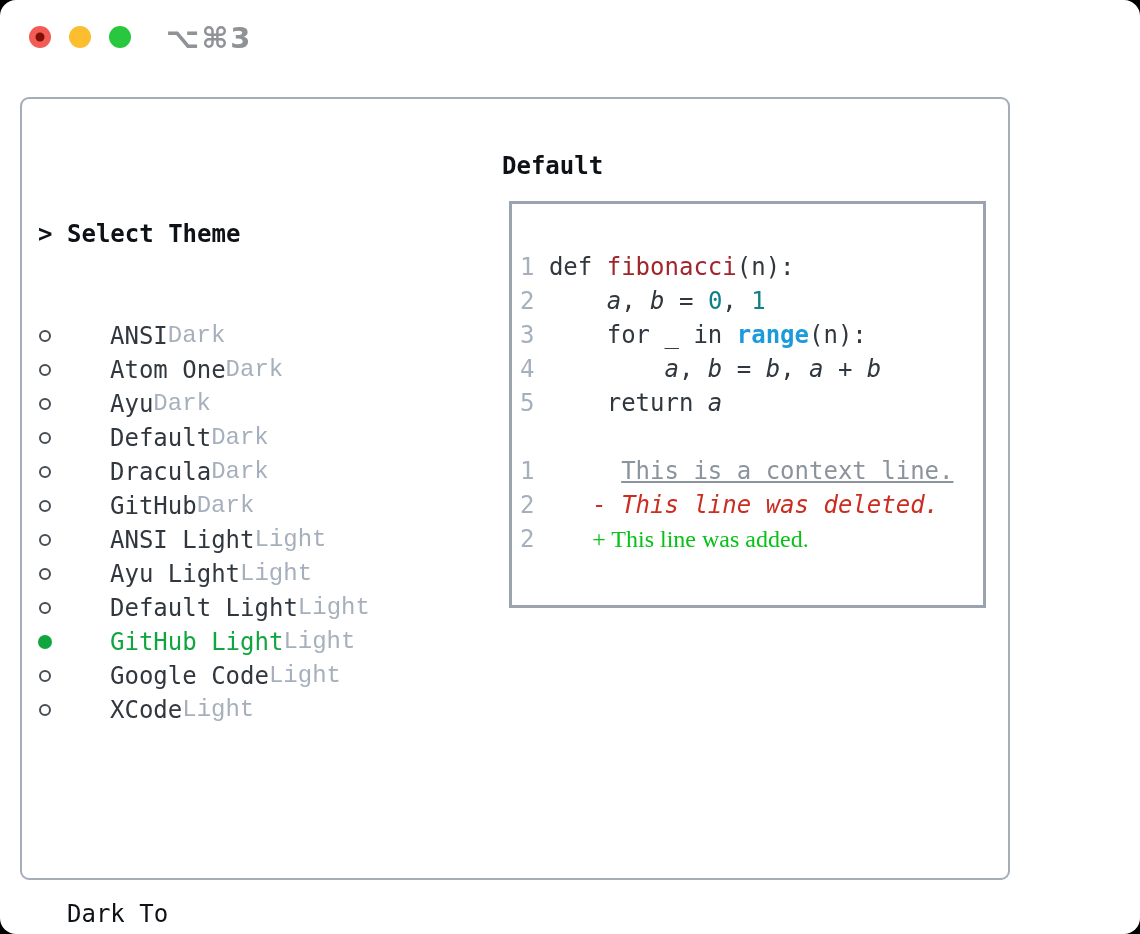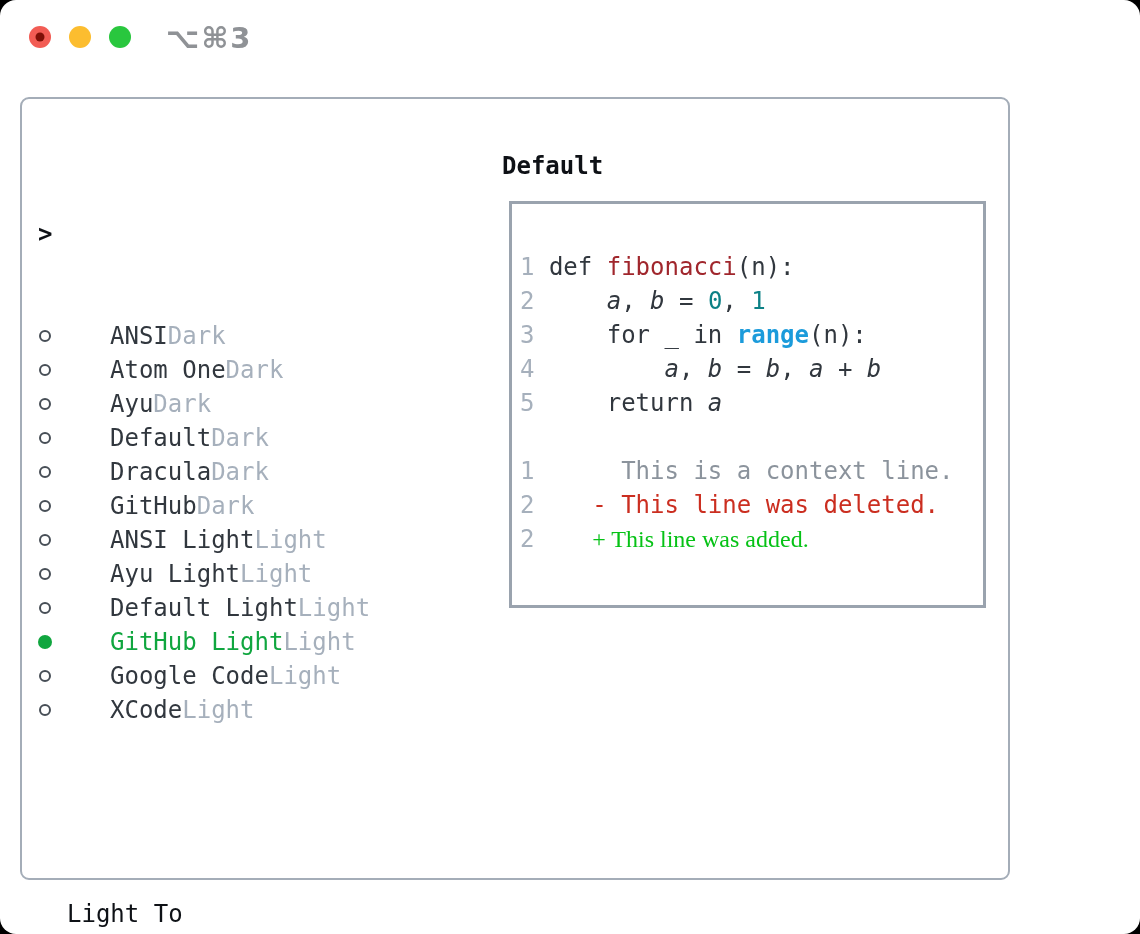--- a/index.html
+++ b/index.html
@@ -59,21 +59,21 @@
     margin-left:1px;
   }
   .ring.filled{
     border:none;width:14px;height:14px;
     background:var(--selected-green,#10a63f);
     margin-left:0;
   }
   .hdr{font-weight:bold;color:var(--header-black,#0e1116);}
   .row .name{color:var(--text-dark,#31373e);margin-left:43px;}
   .row.selected .name{color:var(--selected-green,#10a63f);}
-  .row .variant{color:var(--muted-gray,#a6b0bc);}
+  .row .variant{color:var(--muted-gray,#a6b0bc);font-family:Liberation Mono, monospace;}
   .apply-hdr{color:var(--header-black,#0e1116);}
   .blank-row{height:34px;}
   
   .preview-header{
     position:absolute;left:502px;top:149px;
     height:34px;line-height:34px;
     font-size:24px;font-weight:bold;
     color:var(--header-black,#0e1116);
   }
   .preview-box{
@@ -88,22 +88,22 @@
     font-size:24px;line-height:34px;
     white-space:pre;
   }
   .pline{height:34px;}
   .ln{color:var(--muted-gray,#a6b0bc);}
   .seg-code{color:var(--text-dark,#2e343b);}
   .seg-function{color:var(--function-red,#a0262c);}
   .seg-variable{color:var(--text-dark,#2e343b);font-style:italic;}
   .seg-number{color:var(--number-teal,#0d8186);}
   .seg-builtin{color:var(--builtin-blue,#1b9bdb);font-weight:bold;}
-  .seg-context{color:var(--context-gray,#8b939c);}
-  .seg-deleted{color:var(--deleted-red,#cb2e20);}
+  .seg-context{color:var(--context-gray,#8b939c);text-decoration:underline;}
+  .seg-deleted{color:var(--deleted-red,#cb2e20);font-style:italic;}
   .seg-added{color:var(--added-green,#06c216);font-family:Liberation Serif, serif;}
 </style>
 </head>
 <body>
 
 <div class="window">
 
   <div class="traffic" id="traffic">
       <div class="tl red">
         <span class="dot"></span>
@@ -111,26 +111,26 @@
       <div class="tl yellow"></div>
       <div class="tl green"></div>
     </div>
 
   <div class="win-title">⌥⌘3</div>
 
   <div class="panel"></div>
 
   <div class="left-col">
     <div class="row hdr">
-      <span class="marker-cell">&gt;</span>
+      <span class="marker-cell">&gt;</span><span>Select Theme</span>
     </div>
     <div id="theme-list"><div class="row"><span class="marker-cell"><span class="ring"></span></span><span class="name">ANSI</span> <span class="variant">Dark</span></div><div class="row"><span class="marker-cell"><span class="ring"></span></span><span class="name">Atom One</span> <span class="variant">Dark</span></div><div class="row"><span class="marker-cell"><span class="ring"></span></span><span class="name">Ayu</span> <span class="variant">Dark</span></div><div class="row"><span class="marker-cell"><span class="ring"></span></span><span class="name">Default</span> <span class="variant">Dark</span></div><div class="row"><span class="marker-cell"><span class="ring"></span></span><span class="name">Dracula</span> <span class="variant">Dark</span></div><div class="row"><span class="marker-cell"><span class="ring"></span></span><span class="name">GitHub</span> <span class="variant">Dark</span></div><div class="row"><span class="marker-cell"><span class="ring"></span></span><span class="name">ANSI Light</span> <span class="variant">Light</span></div><div class="row"><span class="marker-cell"><span class="ring"></span></span><span class="name">Ayu Light</span> <span class="variant">Light</span></div><div class="row"><span class="marker-cell"><span class="ring"></span></span><span class="name">Default Light</span> <span class="variant">Light</span></div><div class="row selected"><span class="marker-cell"><span class="ring filled"></span></span><span class="name">GitHub Light</span> <span class="variant">Light</span></div><div class="row"><span class="marker-cell"><span class="ring"></span></span><span class="name">Google Code</span> <span class="variant">Light</span></div><div class="row"><span class="marker-cell"><span class="ring"></span></span><span class="name">XCode</span> <span class="variant">Light</span></div></div>
     <div class="blank-row"></div>
     <div class="row apply-hdr">
-      <span class="marker-cell"></span><span>Light To</span>
+      <span class="marker-cell"></span><span>Dark To</span>
     </div>
     
     
     
     
   </div>
 
   <div class="preview-header">Default</div>
 
   <div class="preview-box">

